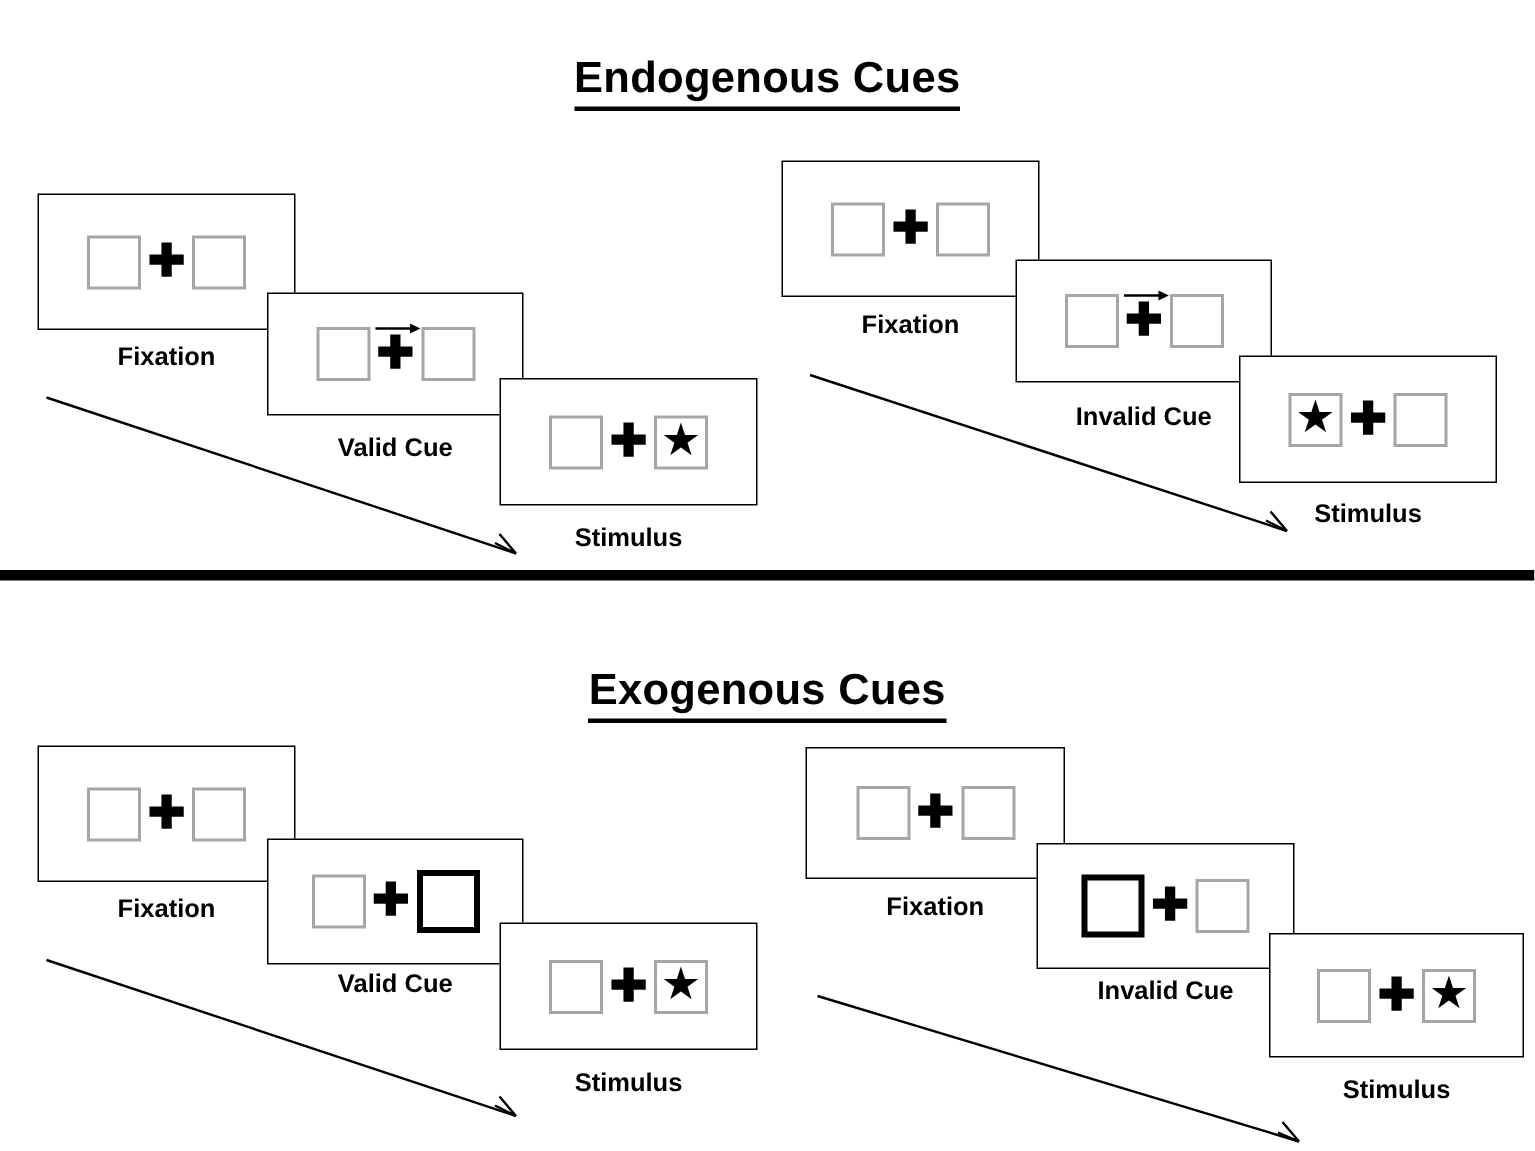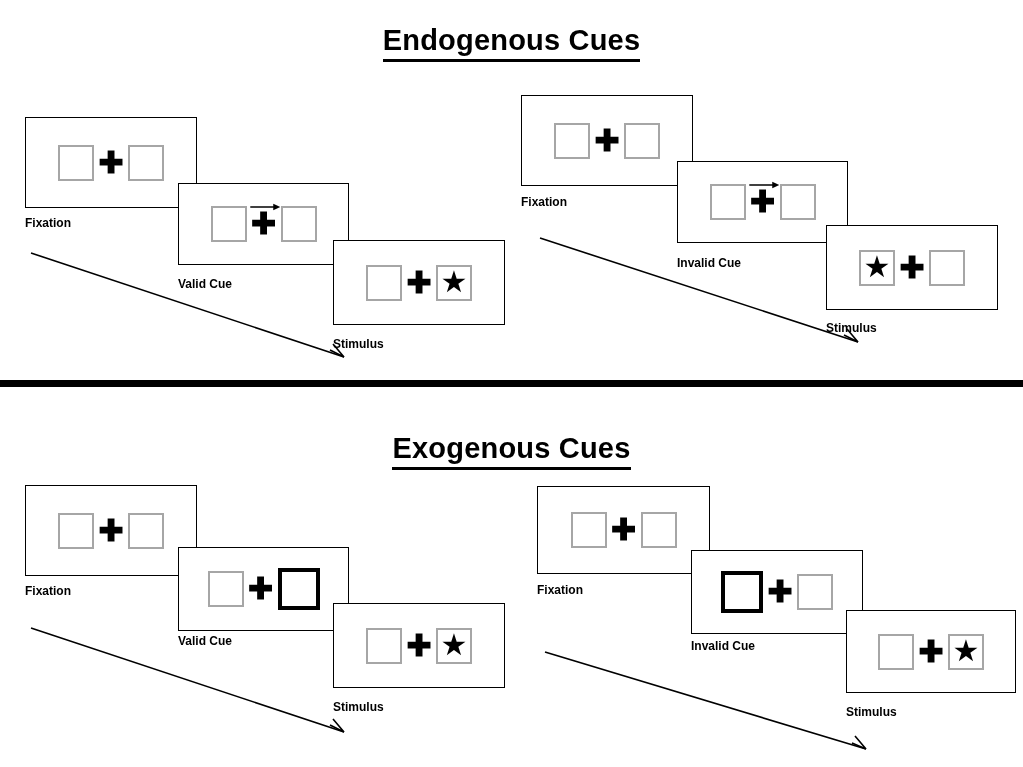--- a/index.html
+++ b/index.html
@@ -13,20 +13,21 @@
     position: relative;
     overflow: hidden;
     font-family: "Liberation Sans", sans-serif;
     color: #000000;
   }
 
   .section {
     position: absolute;
     left: 0;
     width: 812px;
+    margin-top: 12px;
   }
   #section-endogenous { top: 0; height: 384px; }
   #section-exogenous  { top: 392px; height: 375px; }
 
   .section-title {
     position: absolute;
     left: 0;
     width: 1023px;
     text-align: center;
     font-size: 29px;
@@ -116,22 +117,22 @@
     position: absolute;
     top: -4px;
     left: 50%;
     transform: translateX(-46%);
     width: 32px;
     height: 10px;
   }
 
   .panel-label {
     position: absolute;
-    text-align: left;
-    font-size: 12px;
+    text-align: center;
+    font-size: 17px;
     font-weight: bold;
     white-space: nowrap;
     line-height: 1;
   }
 
   .time-arrow {
     position: absolute;
     overflow: visible;
   }
 </style>

